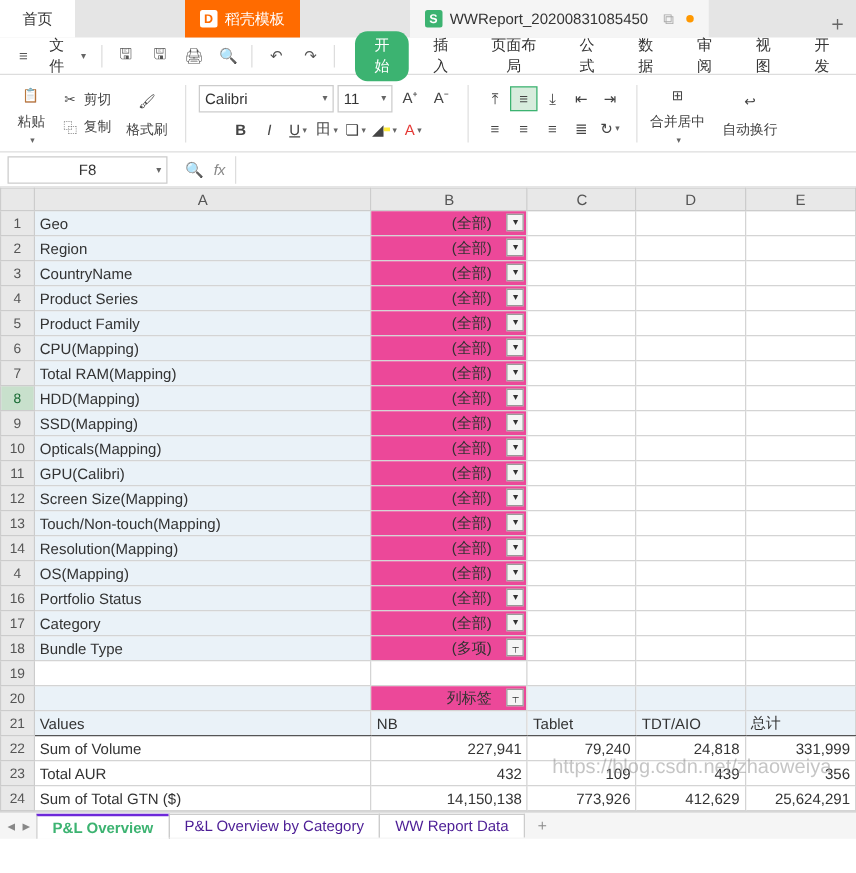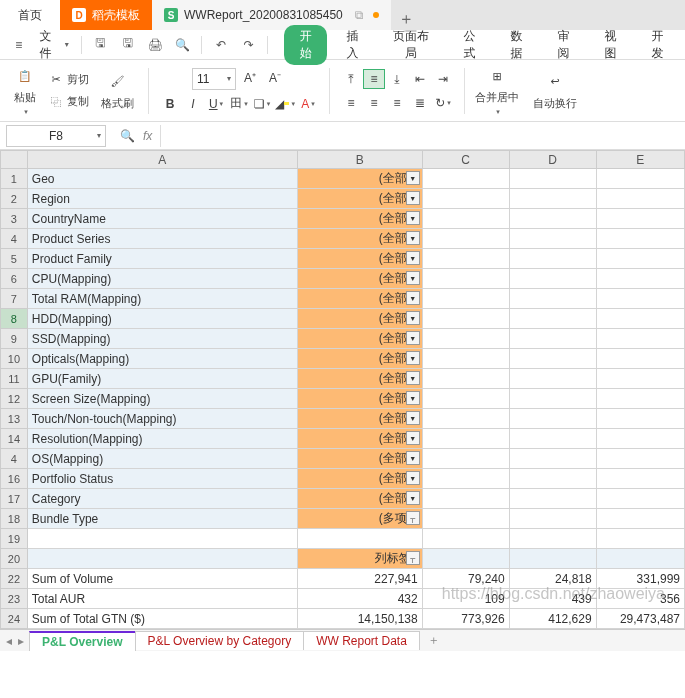--- a/index.html
+++ b/index.html
@@ -1,19 +1,19 @@
 <!DOCTYPE html>
 <html><head>
 <meta charset="utf-8">
 <style>
   * { box-sizing: border-box; margin: 0; padding: 0; }
   body { font-family: "Microsoft YaHei", Arial, sans-serif; font-size: 12px; color: #333; background: #fff; width: 685px; height: 698px; overflow: hidden; }
   
   
-  .tabs-bar { display: flex; height: 30px; background: #e5e5e5; align-items: flex-end; }
+  .tabs-bar { display: flex; height: 30px; background: #e5e5e5; align-items: flex-end; justify-content: space-between; }
   .tab { height: 30px; display: flex; align-items: center; padding: 0 12px; gap: 6px; cursor: pointer; }
   .tab.home { background: #fff; color: #333; width: 60px; justify-content: center; }
   .tab.daoke { background: #ff6b00; color: #fff; }
   .tab.file { background: #f5f5f5; color: #333; }
   .tab .icon { width: 14px; height: 14px; display: inline-flex; align-items: center; justify-content: center; }
   .tab .daoke-ico { background: #fff; color: #ff6b00; border-radius: 2px; font-size: 10px; font-weight: bold; }
   .tab .sheet-ico { background: #3cb371; color: #fff; border-radius: 2px; font-size: 10px; font-weight: bold; }
   .tab .dot { width: 6px; height: 6px; background: #ff9800; border-radius: 50%; margin-left: 4px; }
   .new-tab { width: 30px; display: flex; align-items: center; justify-content: center; color: #666; font-size: 16px; cursor: pointer; }
   
@@ -42,44 +42,44 @@
   .font-sel::after { content: "▾"; position: absolute; right: 4px; font-size: 8px; color: #666; }
   .font-name { width: 108px; }
   .font-size { width: 44px; }
   .fmt-row { display: flex; gap: 1px; }
   .fmt-btn { width: 22px; height: 20px; display: flex; align-items: center; justify-content: center; cursor: pointer; color: #444; border: 1px solid transparent; }
   .fmt-btn.sel { background: #d8ecdd; border: 1px solid #3cb371; }
   .drop::after { content: "▾"; font-size: 7px; margin-left: 2px; color: #666; }
   
   
   .fx-bar { display: flex; height: 28px; border-bottom: 1px solid #ddd; align-items: center; }
-  .name-box { width: 100px; border: 1px solid #ccc; height: 22px; margin: 0 6px; display: flex; align-items: center; justify-content: center; position: relative; }
+  .name-box { width: 128px; border: 1px solid #ccc; height: 22px; margin: 0 6px; display: flex; align-items: center; justify-content: center; position: relative; }
   .name-box::after { content: "▾"; position: absolute; right: 4px; font-size: 8px; color: #666; }
   .fx-icons { display: flex; gap: 8px; padding: 0 8px; color: #888; }
   .fx-input { flex: 1; border-left: 1px solid #ddd; height: 22px; padding: 0 6px; }
   
   
   .sheet-area { position: relative; overflow: hidden; }
   table.grid { border-collapse: collapse; table-layout: fixed; }
   .col-header th { background: #e8e8e8; border: 1px solid #ccc; height: 18px; font-weight: normal; color: #555; text-align: center; }
   .col-header th.corner { background: #e8e8e8; width: 28px; }
   .row-header { background: #e8e8e8; border: 1px solid #ccc; text-align: center; color: #555; width: 28px; font-weight: normal; font-size: 11px; }
   .row-header.sel { background: #c8e0cc; color: #1a6b35; }
   td.cell { border: 1px solid #d4d4d4; height: 20px; padding: 0 4px; white-space: nowrap; overflow: hidden; }
   td.pfield { background: #eaf2f8; }
-  td.pval { background: #fdba74; text-align: right; position: relative; padding-right: 11px; }
+  td.pval { background: #ec4899; text-align: right; position: relative; padding-right: 28px; }
   td.pval .dd { position: absolute; right: 2px; top: 2px; width: 14px; height: 14px; border: 1px solid #999; background: #f5f5f5; display: flex; align-items: center; justify-content: center; font-size: 7px; color: #333; }
   td.num { text-align: right; }
   td.bold { font-weight: normal; }
   td.bb { border-bottom: 1px solid #555; }
   
   
   .sheet-tabs { display: flex; height: 22px; border-top: 1px solid #ccc; align-items: center; background: #f5f5f5; }
   .nav-arrows { display: flex; padding: 0 6px; gap: 6px; color: #888; }
-  .stab { padding: 2px 12px; border: 1px solid #ccc; border-bottom: none; margin-left: -1px; cursor: pointer; background: #fff; color: #b91c1c; }
+  .stab { padding: 2px 12px; border: 1px solid #ccc; border-bottom: none; margin-left: -1px; cursor: pointer; background: #fff; color: #4c1d95; }
   .stab.active { color: #3cb371; font-weight: bold; border-top: 2px solid #6d28d9; }
   .stab-add { padding: 0 8px; color: #888; cursor: pointer; }
   
   .watermark { position: absolute; right: 20px; bottom: 26px; color: rgba(140,140,140,0.5); font-size: 16px; pointer-events: none; }
 </style>
 </head>
 <body>
 
 <div class="tabs-bar">
   <div class="tab home">
@@ -142,20 +142,23 @@
         </div>
     </div>
     <div class="rib-btn rib-big">
       <span class="rib-ico big">🖌</span>
       <span>格式刷</span>
     </div>
   </div>
   <div class="rib-sep"></div>
   <div class="rib-group">
     <div class="fmt-row" style="gap:3px;margin-bottom:4px">
+      <div class="font-sel font-name">
+          <span>Calibri</span>
+        </div>
       <div class="font-sel font-size">
           <span>11</span>
         </div>
       <div class="fmt-btn">A⁺</div>
       <div class="fmt-btn">A⁻</div>
     </div>
     <div class="fmt-row">
       <div class="fmt-btn">
           <b>B</b>
         </div>
@@ -303,21 +306,21 @@
         <tr>
           <th class="row-header ">10</th>
           <td class="cell pfield">Opticals(Mapping)</td>
           <td class="cell pval">(全部)<span class="dd">▼</span></td>
           <td class="cell"></td>
           <td class="cell"></td>
           <td class="cell"></td>
         </tr>
         <tr>
           <th class="row-header ">11</th>
-          <td class="cell pfield">GPU(Family)</td>
+          <td class="cell pfield">GPU(Calibri)</td>
           <td class="cell pval">(全部)<span class="dd">▼</span></td>
           <td class="cell"></td>
           <td class="cell"></td>
           <td class="cell"></td>
         </tr>
         <tr>
           <th class="row-header ">12</th>
           <td class="cell pfield">Screen Size(Mapping)</td>
           <td class="cell pval">(全部)<span class="dd">▼</span></td>
           <td class="cell"></td>
@@ -383,20 +386,28 @@
           <td class="cell"></td>
         </tr>
   <tr>
     <th class="row-header">20</th>
     <td class="cell pfield"></td>
     <td class="cell pval bold"><span>列标签</span><span class="dd">┬</span></td>
     <td class="cell pfield"></td>
           <td class="cell pfield"></td>
           <td class="cell pfield"></td>
   </tr>
+  <tr>
+    <th class="row-header">21</th>
+    <td class="cell pfield bold bb">Values</td>
+    <td class="cell pfield bold bb">NB</td>
+    <td class="cell pfield bold bb">Tablet</td>
+    <td class="cell pfield bold bb">TDT/AIO</td>
+    <td class="cell pfield bold bb">总计</td>
+  </tr>
   </tbody>
       <tbody id="data-rows">
         <tr>
           <th class="row-header">22</th>
           <td class="cell">Sum of Volume</td>
           <td class="cell num">227,941</td>
           <td class="cell num">79,240</td>
           <td class="cell num">24,818</td>
           <td class="cell num">331,999</td>
         </tr>
@@ -407,21 +418,21 @@
           <td class="cell num">109</td>
           <td class="cell num">439</td>
           <td class="cell num">356</td>
         </tr>
         <tr>
           <th class="row-header">24</th>
           <td class="cell">Sum of Total GTN ($)</td>
           <td class="cell num">14,150,138</td>
           <td class="cell num">773,926</td>
           <td class="cell num">412,629</td>
-          <td class="cell num">29,473,487</td>
+          <td class="cell num">25,624,291</td>
         </tr>
       </tbody>
 </table>
 <div class="watermark">https://blog.csdn.net/zhaoweiya</div>
 </div>
 
 <div class="sheet-tabs">
   <div class="nav-arrows">
     <span>◂</span>
     <span>▸</span>

